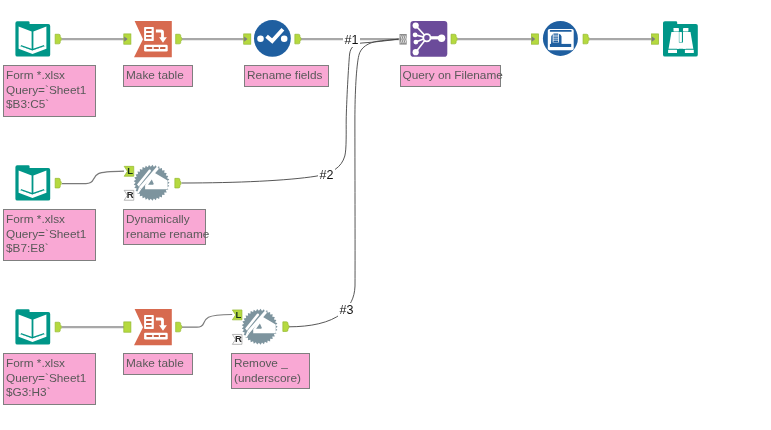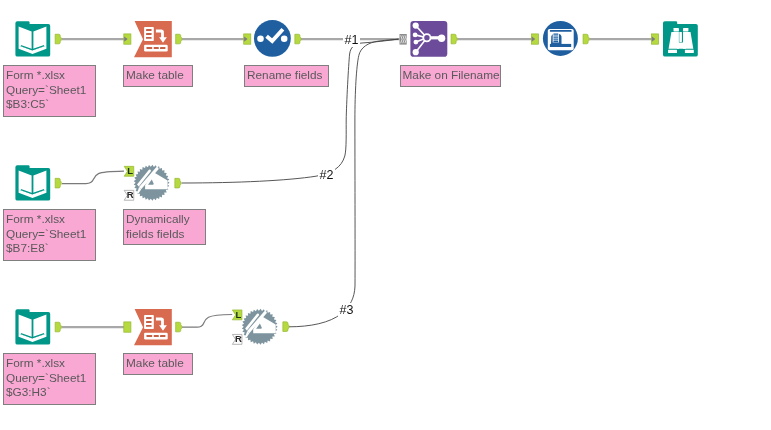--- a/index.html
+++ b/index.html
@@ -198,28 +198,30 @@
 <div class="port-badge port-L" style="left:123.8px;top:166px;"><span>L</span></div>
 <div class="port-badge port-R" style="left:123.8px;top:190px;"><span>R</span></div>
 <div class="port-badge port-L" style="left:232px;top:309.6px;"><span>L</span></div>
 <div class="port-badge port-R" style="left:232px;top:334.1px;"><span>R</span></div>
 
 <div class="lbl" style="left:3px;top:65px;width:92.5px;height:51.5px;">Form *.xlsx
 Query=`Sheet1
 $B3:C5`</div>
 <div class="lbl" style="left:123px;top:65px;width:70px;height:22px;">Make table</div>
 <div class="lbl" style="left:244px;top:65px;width:85px;height:22px;">Rename fields</div>
-<div class="lbl" style="left:399.5px;top:65px;width:101px;height:22px;">Make on Filename</div>
+<div class="lbl" style="left:399.5px;top:65px;width:101px;height:22px;">Query on Filename</div>
 <div class="lbl" style="left:3px;top:209px;width:92.5px;height:51.5px;">Form *.xlsx
 Query=`Sheet1
 $B7:E8`</div>
 <div class="lbl" style="left:123px;top:209px;width:82.5px;height:36px;">Dynamically
-fields fields</div>
+rename rename</div>
 <div class="lbl" style="left:3px;top:353px;width:92.5px;height:51.5px;">Form *.xlsx
 Query=`Sheet1
 $G3:H3`</div>
 <div class="lbl" style="left:123px;top:353px;width:70px;height:22px;">Make table</div>
+<div class="lbl" style="left:231px;top:353px;width:78.5px;height:36px;">Remove _
+(underscore)</div>
 
 <div class="num" style="left:343px;top:32.5px;">#1</div>
 <div class="num" style="left:318px;top:167.5px;">#2</div>
 <div class="num" style="left:338px;top:302.5px;">#3</div>
 
 </div>
 
 </body></html>

